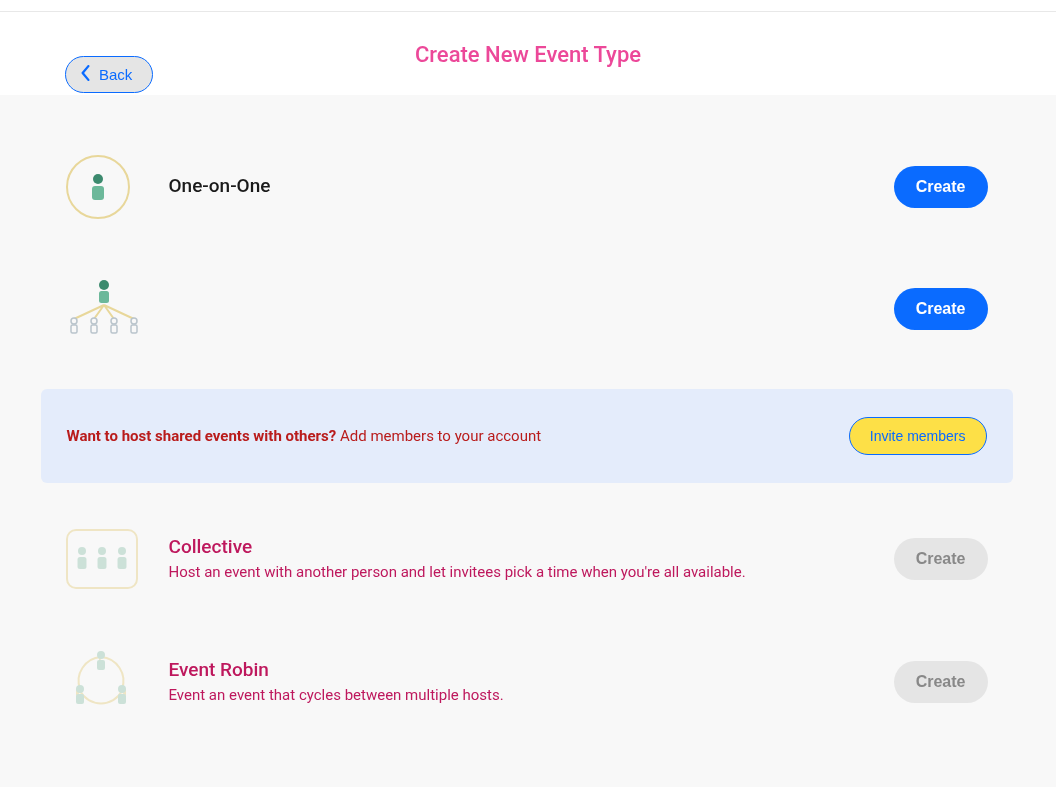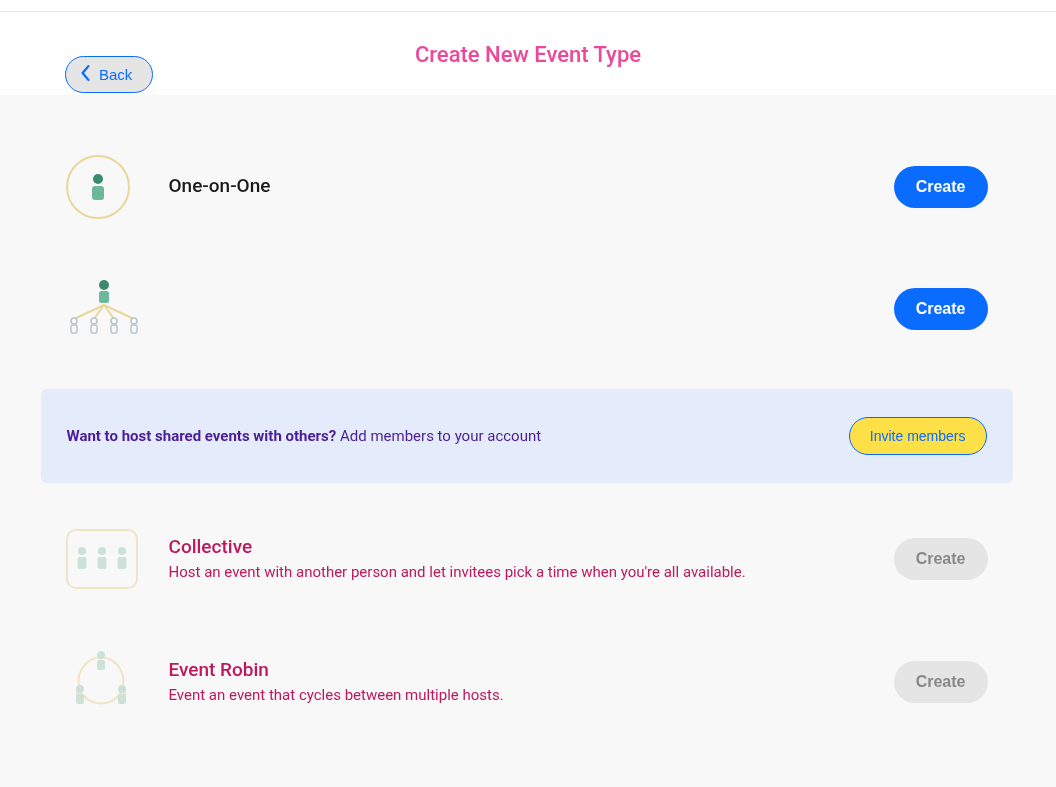--- a/index.html
+++ b/index.html
@@ -103,21 +103,21 @@
     background:#e4ecfb;
     border-radius:6px;
     margin:18px 8px 18px -25px;
     padding:28px 26px;
     display:flex;
     align-items:center;
     justify-content:space-between;
   }
   .banner-text{
     font-size:15px;
-    color:#4c1d95;
+    color:#b91c1c;
     text-align:center;
   }
   .banner-text strong{font-weight:700;}
   .invite-btn{
     border:1px solid #0a6bff;
     color:#0a6bff;
     background:#fde047;
     border-radius:22px;
     padding:10px 20px;
     font-size:14px;

